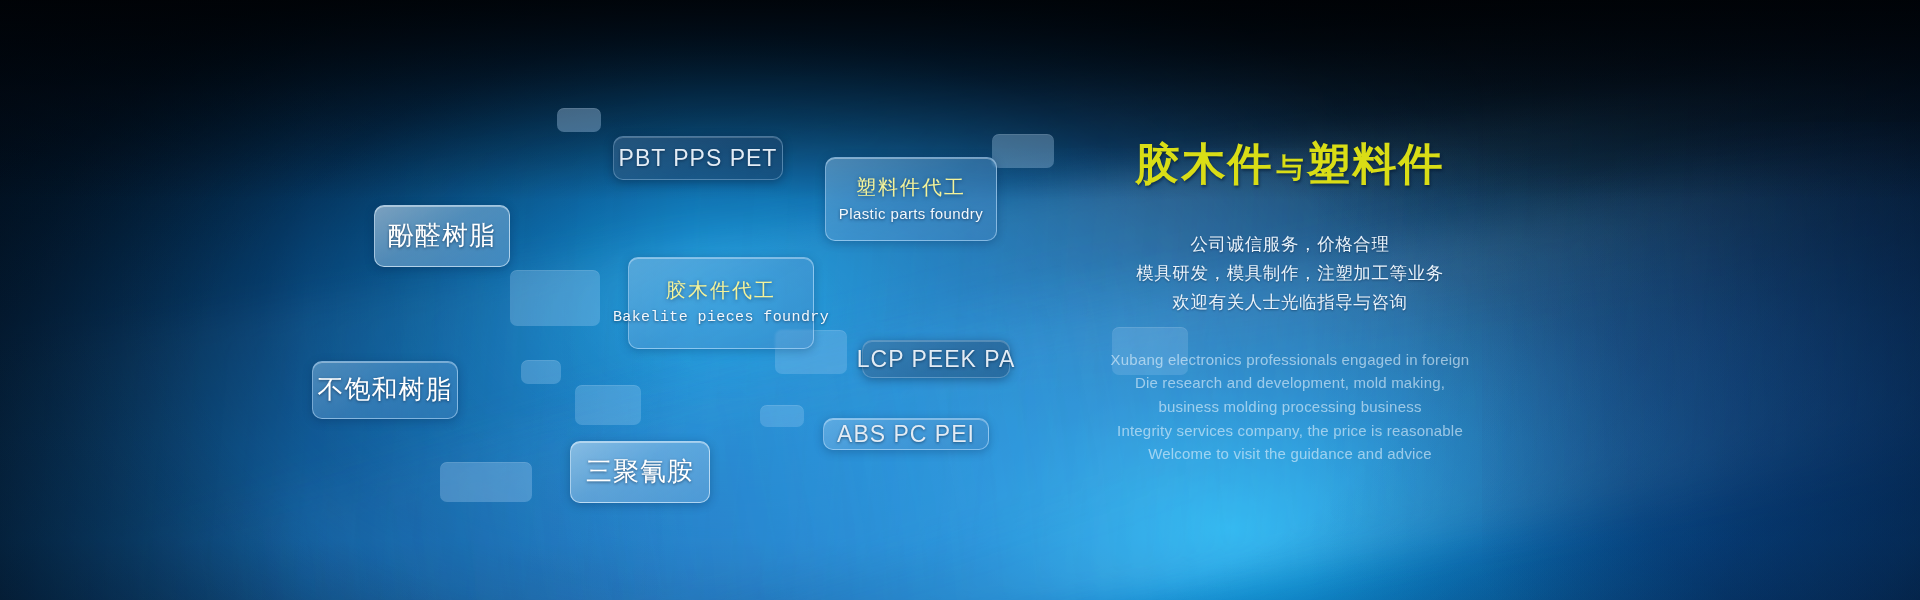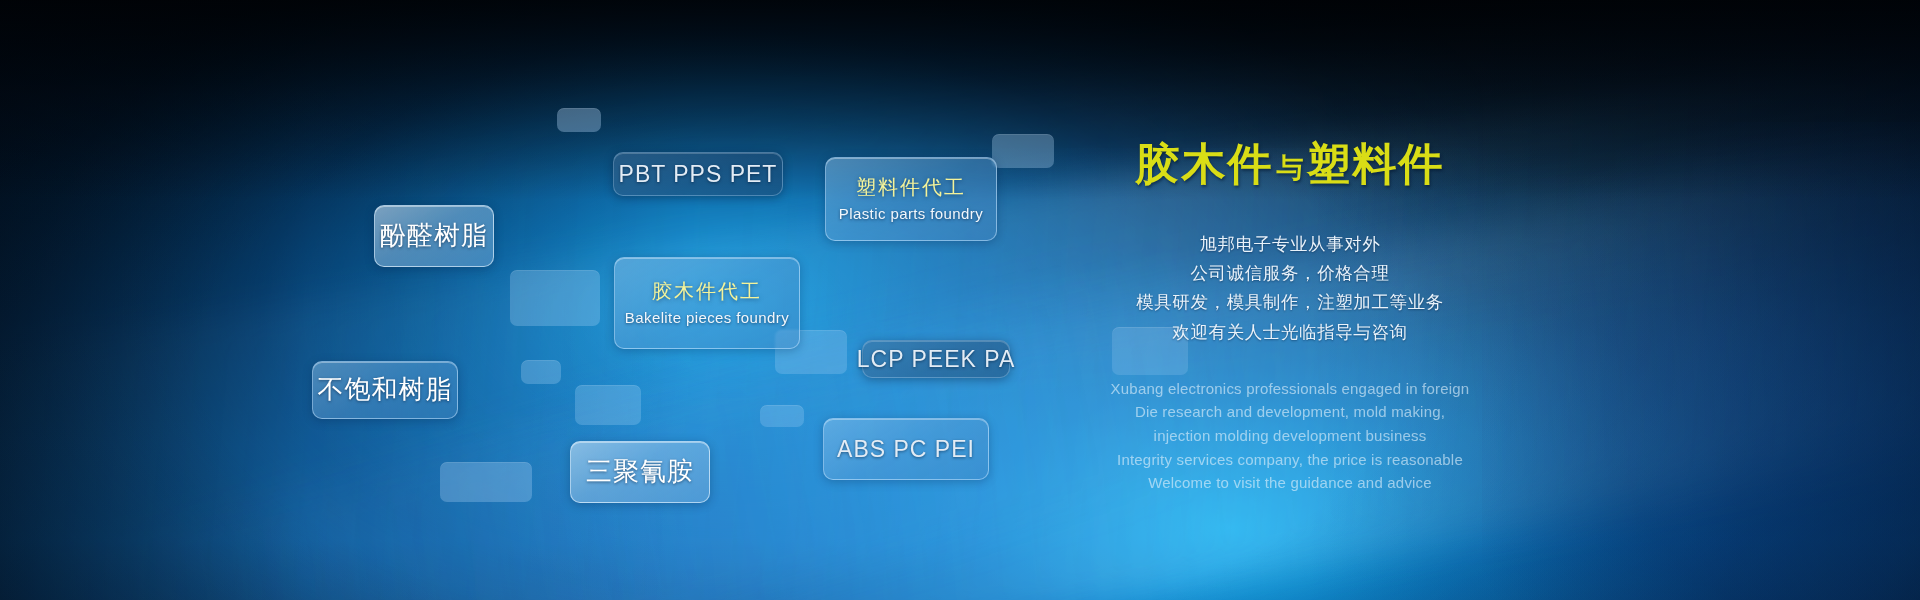--- a/index.html
+++ b/index.html
@@ -254,59 +254,58 @@
       <div class="ghost" style="left: 760px; top: 405px; width: 44px; height: 22px; background: rgba(190, 224, 255, 0.22);"></div>
       <div class="ghost" style="left: 440px; top: 462px; width: 92px; height: 40px; background: rgba(190, 224, 255, 0.28);"></div>
       <div class="ghost" style="left: 1112px; top: 327px; width: 76px; height: 48px; background: rgba(190, 224, 255, 0.18);"></div>
     </div>
 
   <div id="chip-layer">
       <div class="chip mid feature" style="left: 825px; top: 157px; width: 172px; height: 84px;">
         <span class="cn">塑料件代工</span>
         <span class="en">Plastic parts foundry</span>
       </div>
-      <div class="chip mid feature" style="left: 614px; top: 257px; width: 186px; height: 92px;">
+      <div class="chip mid feature" style="left: 628px; top: 257px; width: 186px; height: 92px; font-family: Liberation Mono, monospace;">
         <span class="cn">胶木件代工</span>
         <span class="en">Bakelite pieces foundry</span>
       </div>
-      <div class="chip light" style="left: 374px; top: 205px; width: 120px; height: 62px;">
+      <div class="chip light" style="left: 374px; top: 205px; width: 136px; height: 62px;">
         <span class="cn">酚醛树脂</span>
       </div>
       <div class="chip mid" style="left: 312px; top: 361px; width: 146px; height: 58px;">
         <span class="cn">不饱和树脂</span>
       </div>
       <div class="chip light" style="left: 570px; top: 441px; width: 140px; height: 62px;">
         <span class="cn">三聚氰胺</span>
       </div>
-      <div class="chip dark" style="left: 613px; top: 152px; width: 170px; height: 44px;">
+      <div class="chip dark" style="left: 613px; top: 136px; width: 170px; height: 44px;">
         <span class="code">PBT  PPS  PET</span>
       </div>
       <div class="chip dark" style="left: 862px; top: 340px; width: 148px; height: 38px;">
         <span class="code">LCP  PEEK  PA</span>
       </div>
-      <div class="chip mid" style="left: 823px; top: 418px; width: 166px; height: 62px;">
+      <div class="chip mid" style="left: 823px; top: 418px; width: 166px; height: 32px;">
         <span class="code">ABS  PC  PEI</span>
       </div>
     </div>
 
   <div class="copy">
 
     <h1 class="headline">
       <span>胶木件</span><span class="conj">与</span><span>塑料件</span>
     </h1>
 
     <div class="cn-lines" id="cn-lines">
-        <div>旭邦电子专业从事对外</div>
         <div>公司诚信服务，价格合理</div>
         <div>模具研发，模具制作，注塑加工等业务</div>
         <div>欢迎有关人士光临指导与咨询</div>
       </div>
     <div class="en-lines" id="en-lines">
         <div>Xubang electronics professionals engaged in foreign</div>
         <div>Die research and development, mold making,</div>
-        <div> injection molding development business</div>
+        <div> business molding processing business</div>
         <div>Integrity services company, the price is reasonable</div>
         <div>Welcome to visit the guidance and advice</div>
       </div>
 
   </div>
 
 </div>
 
 </body></html>

